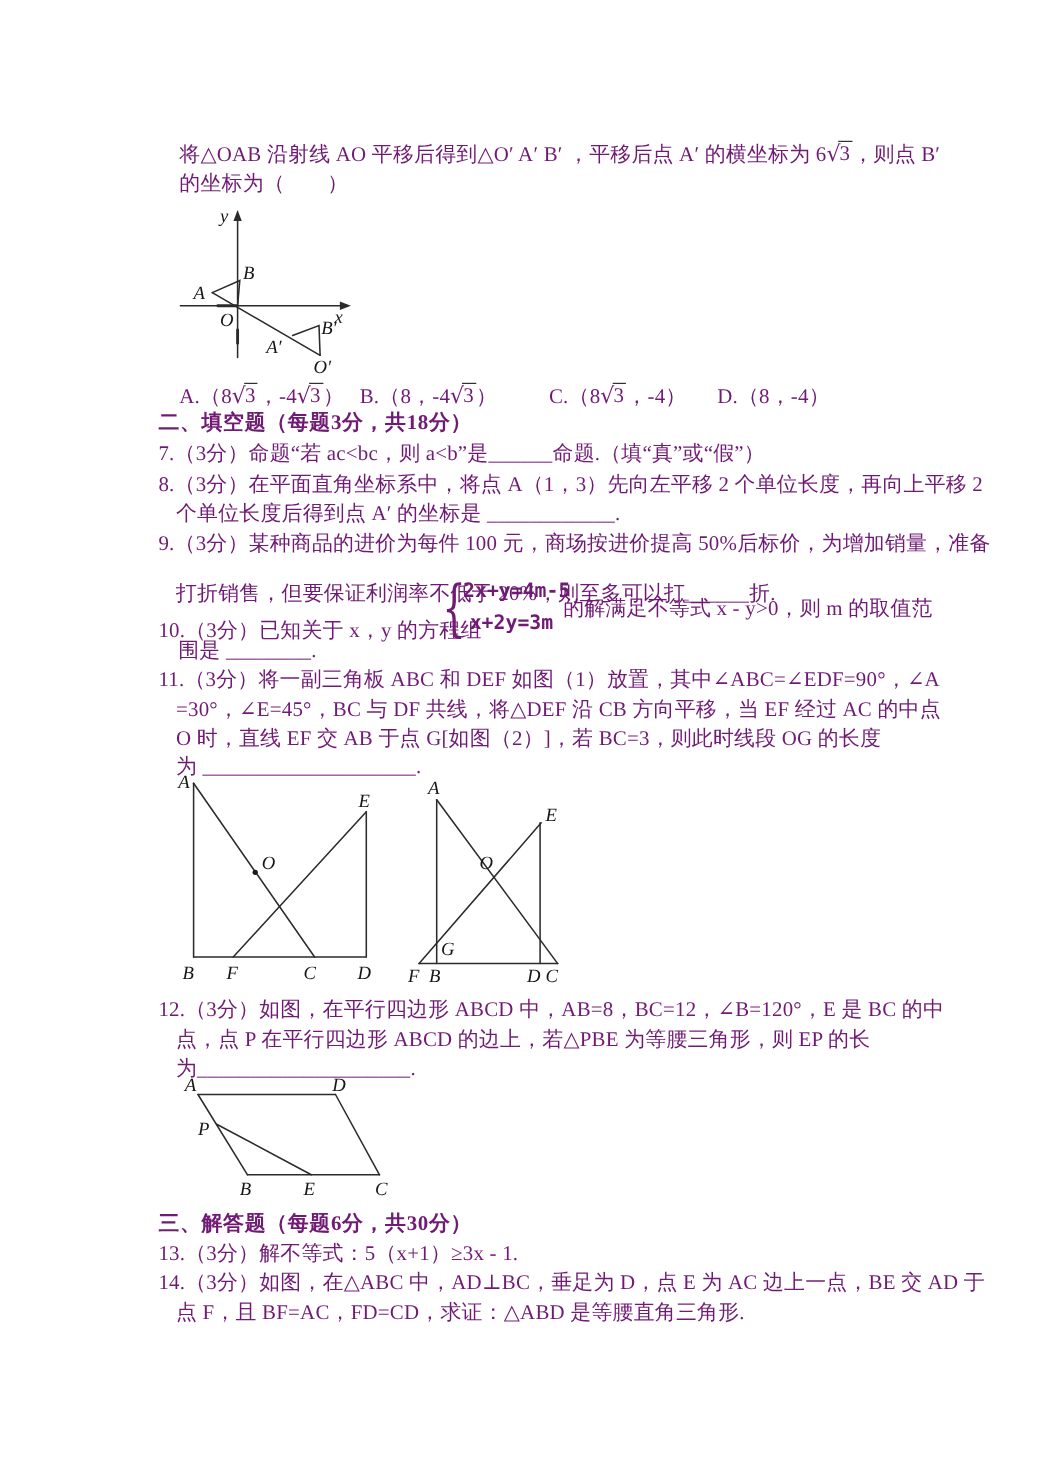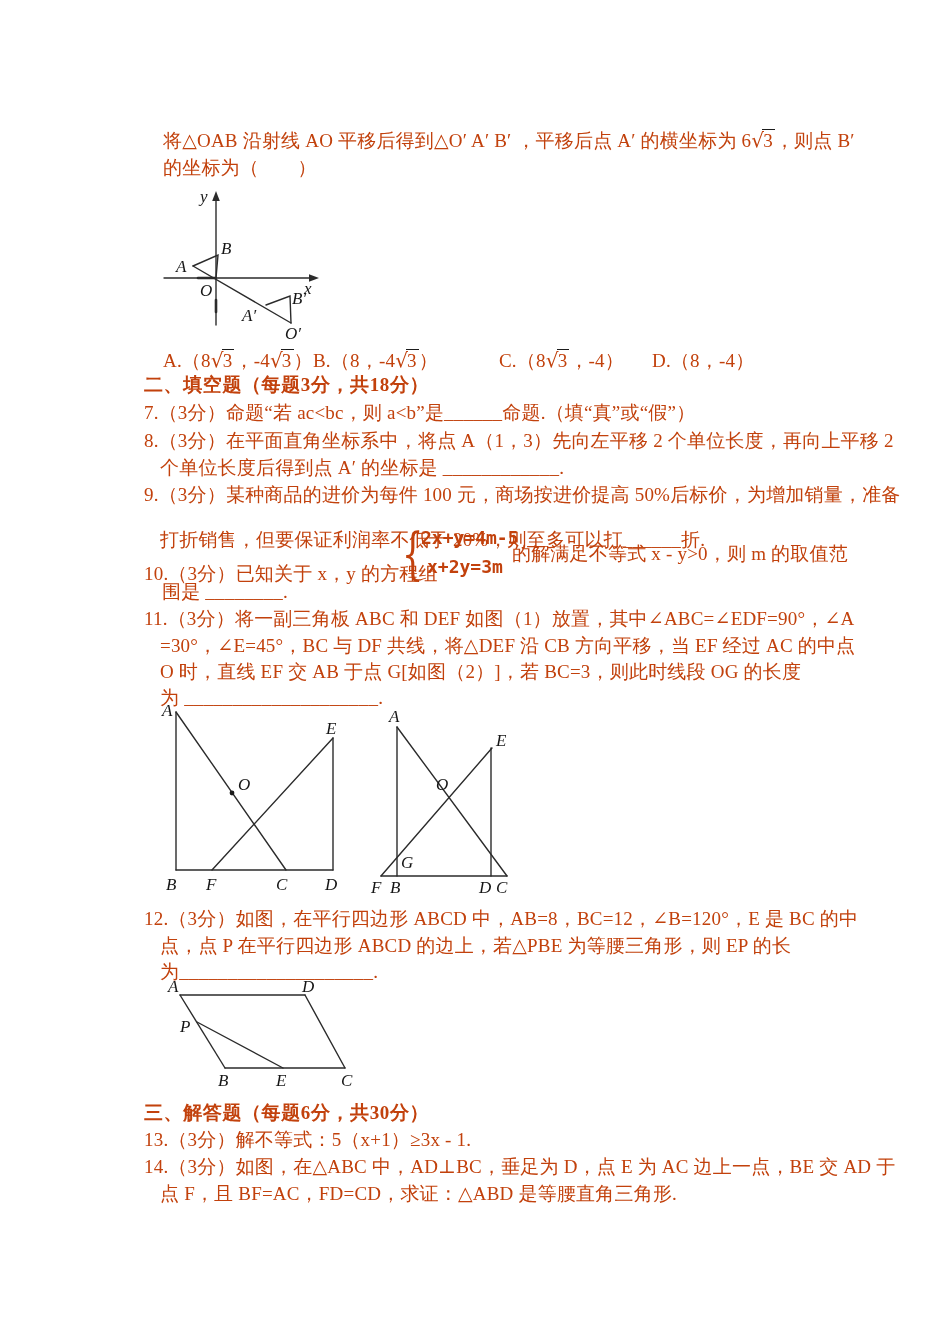--- a/index.html
+++ b/index.html
@@ -1,19 +1,19 @@
 <!DOCTYPE html>
 <html><head>
 <meta charset="utf-8">
 <style>
   html,body { margin:0; padding:0; background:#ffffff; }
   .page {
     position:relative; width:950px; height:1344px; background:#ffffff;
     font-family:"Liberation Serif","DejaVu Serif",serif;
-    color:#c2410c; overflow:hidden;
+    color:#701a75; overflow:hidden;
   }
   .ln { position:absolute; white-space:pre; font-size:19px; line-height:25px; letter-spacing:0.2px; }
   .bold { font-weight:700; letter-spacing:0.6px; }
   
   .sqrt { display:inline-flex; align-items:flex-start; white-space:nowrap; }
   .sq-sign { font-family:"DejaVu Sans",sans-serif; font-size:20px; line-height:23px; }
   .sq-rad { border-top:1.7px solid #1c1c1c; line-height:21px; margin-left:-2px; padding:0 2px 0 1px; }
   
   .eq { position:absolute; font-family:"DejaVu Sans Mono","Liberation Mono",monospace; font-size:18px; font-weight:700; white-space:pre; }
   .brace { position:absolute; font-family:"DejaVu Serif",serif; font-size:56px; line-height:58px; transform:scaleX(0.6); transform-origin:left center; font-weight:400; }
@@ -56,21 +56,21 @@
     <text x="137" y="151">O′</text>
   </svg>
 
   <div class="ln" style="left:163px; top:348px;"><span>A.（8</span><span class="sqrt">
         <span class="sq-sign">√</span>
         <span class="sq-rad">3</span>
       </span><span>，-4</span><span class="sqrt">
         <span class="sq-sign">√</span>
         <span class="sq-rad">3</span>
       </span><span>）</span></div>
-  <div class="ln" style="left:313px; top:348px;"><span>B.（8，-4</span><span class="sqrt">
+  <div class="ln" style="left:327px; top:348px;"><span>B.（8，-4</span><span class="sqrt">
         <span class="sq-sign">√</span>
         <span class="sq-rad">3</span>
       </span><span>）</span></div>
   <div class="ln" style="left:499px; top:348px;"><span>C.（8</span><span class="sqrt">
         <span class="sq-sign">√</span>
         <span class="sq-rad">3</span>
       </span><span>，-4）</span></div>
   <div class="ln" style="left:652px; top:348px;">D.（8，-4）</div>
 
   <div class="ln bold" style="left:144px; top:372px;">二、填空题（每题3分，共18分）</div>

